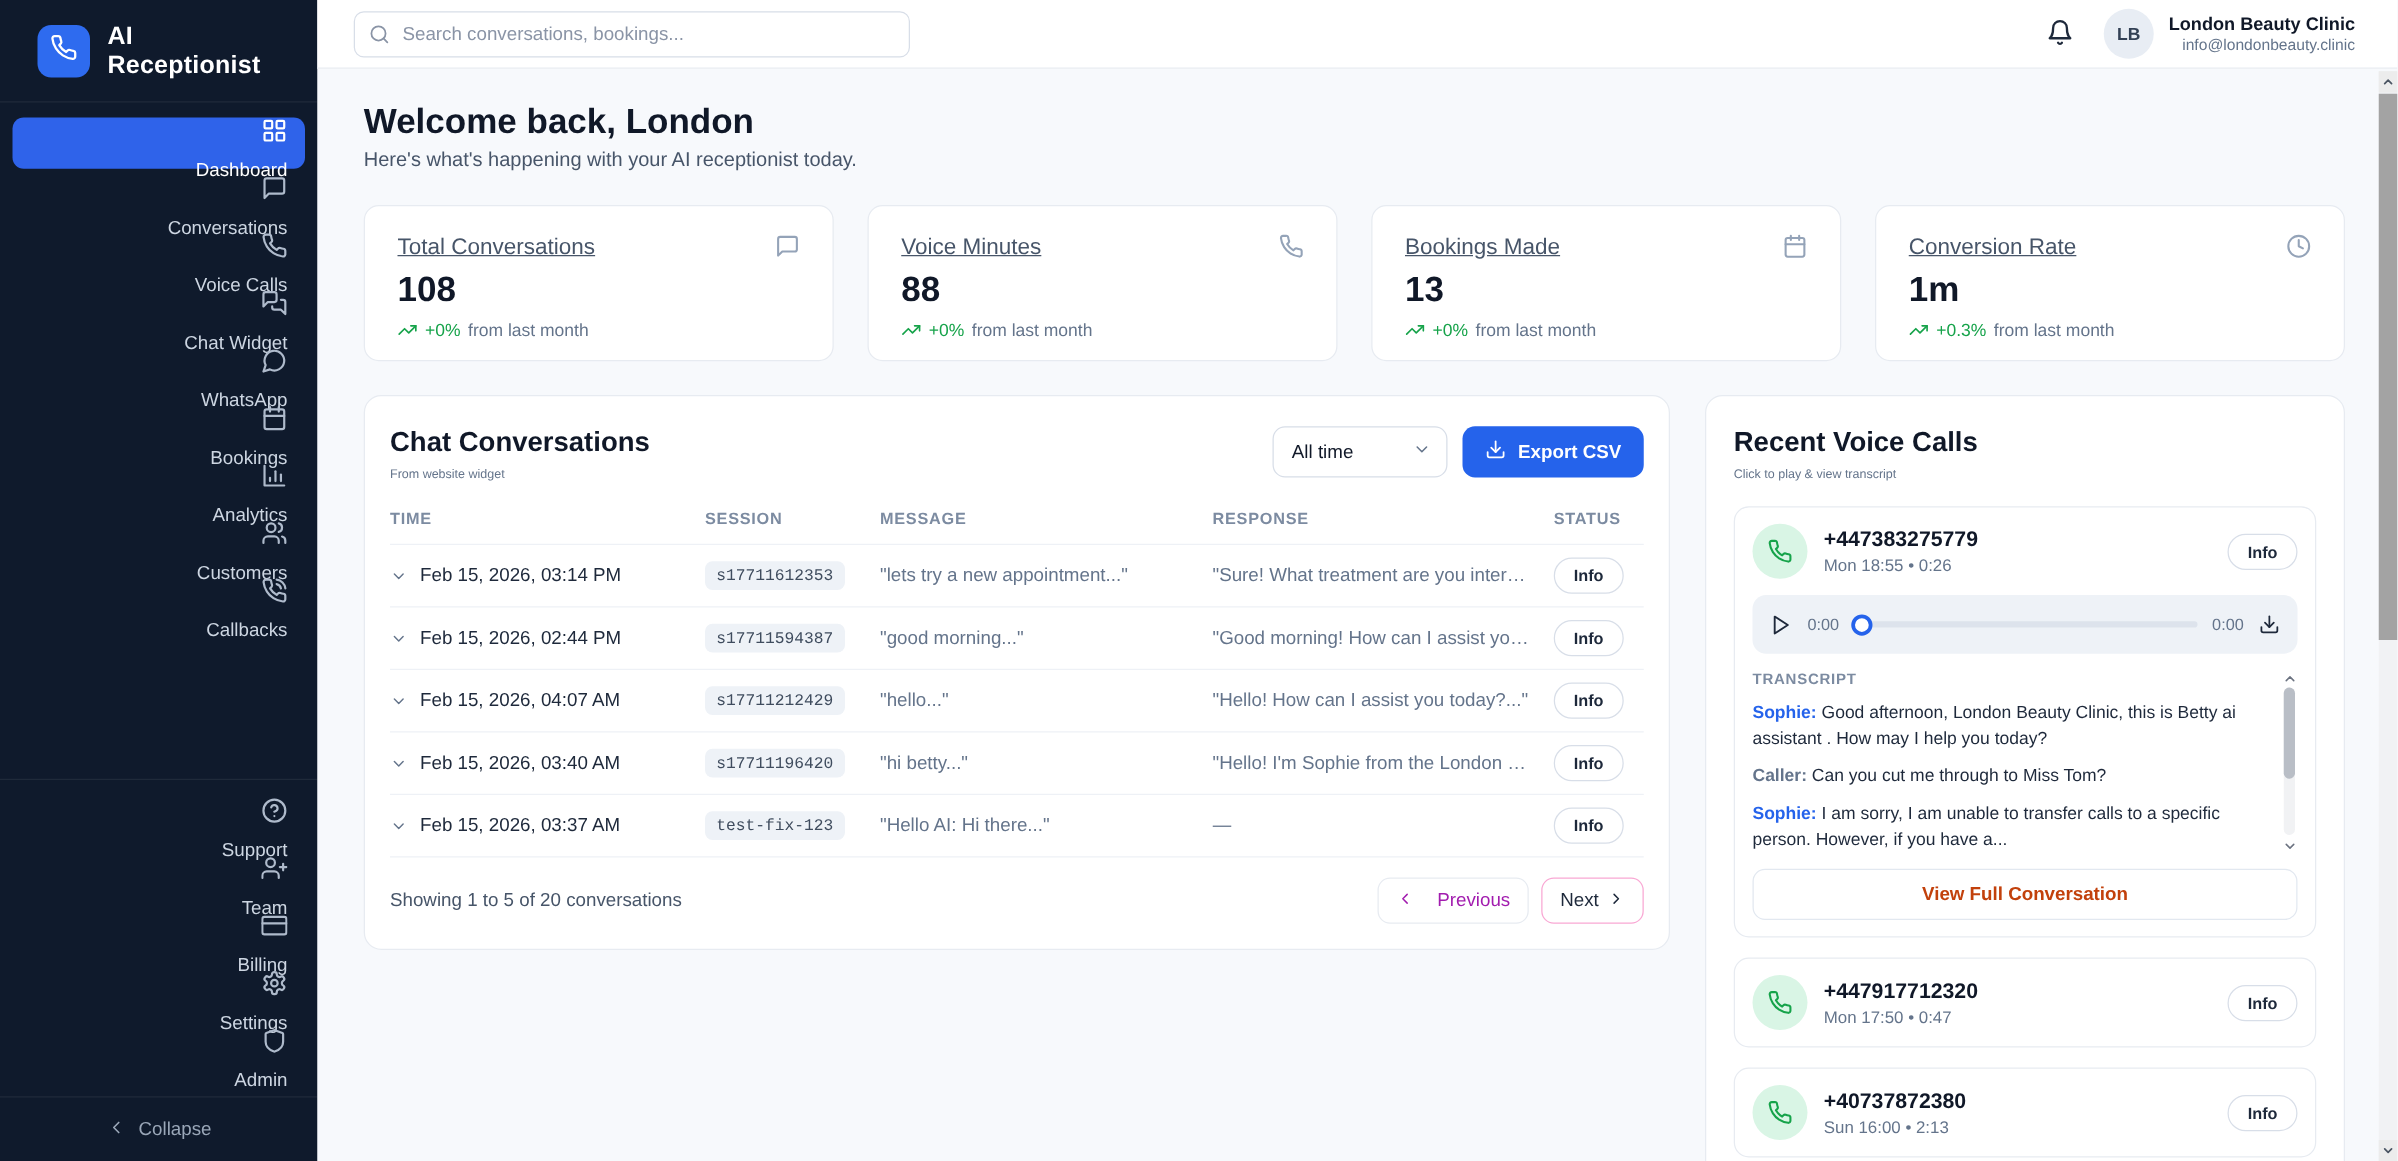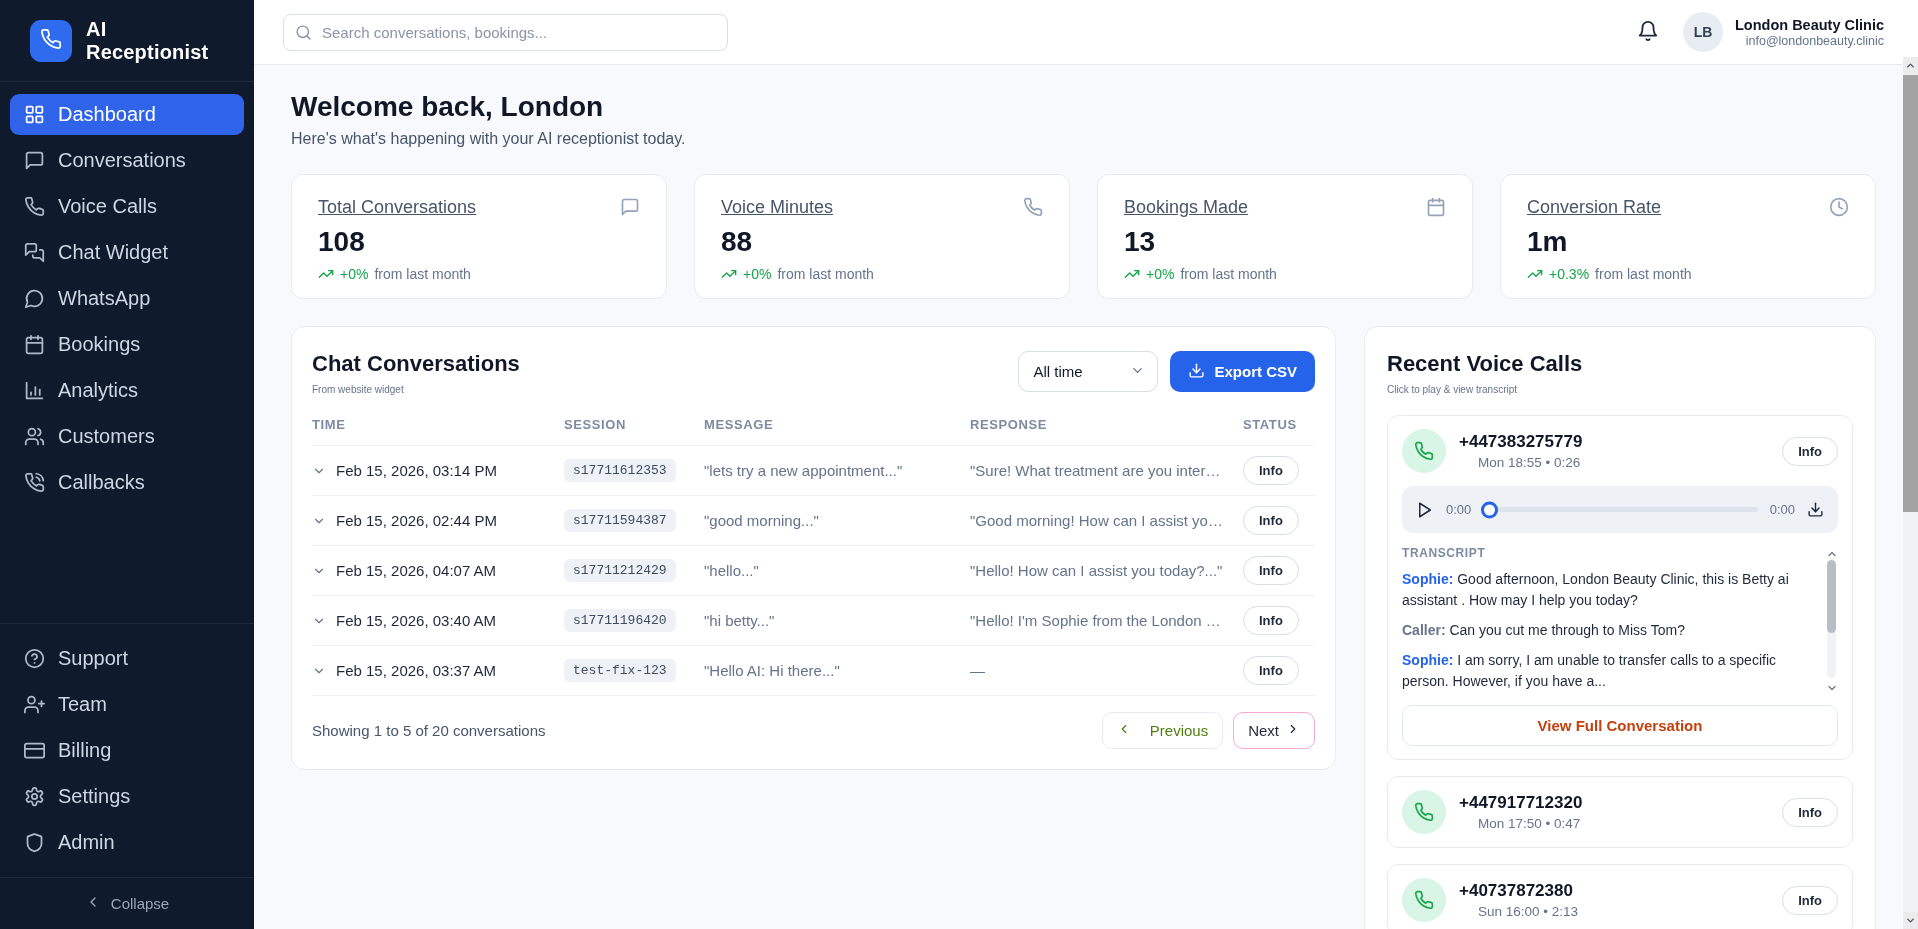--- a/index.html
+++ b/index.html
@@ -6,33 +6,33 @@
   html,body { width:1918px; height:929px; overflow:hidden; font-family:"Liberation Sans", sans-serif; background:#f7f9fc; }
   .page { display:flex; width:1918px; height:929px; position:relative; }
 
   
   .sidebar { width:254px; flex-shrink:0; background:#0f1a2c; display:flex; flex-direction:column; color:#d6dde8; }
   .logo-row { display:flex; align-items:center; gap:14px; padding:20px 30px; height:82px; border-bottom:1px solid rgba(255,255,255,0.07); }
   .logo-badge { width:42px; height:42px; border-radius:11px; background:#2e6bef; display:flex; align-items:center; justify-content:center; color:#fff; flex-shrink:0; }
   .logo-badge svg { width:22px; height:22px; }
   .logo-title { font-size:20px; font-weight:bold; color:#ffffff; letter-spacing:0.2px; }
   .nav { padding:12px 10px 0 10px; display:flex; flex-direction:column; gap:5px; }
-  .nav-item { display:flex; align-items:center; gap:13px; height:41px; padding:0 14px; border-radius:9px; font-size:20px; font-weight:500; color:#cdd6e2; cursor:pointer; }
+  .nav-item { display:flex; align-items:flex-end; gap:13px; height:41px; padding:0 14px; border-radius:9px; font-size:15px; font-weight:500; color:#cdd6e2; cursor:pointer;flex-direction:column; }
   .nav-item .nav-icon { width:21px; height:21px; display:flex; color:#aebacb; }
   .nav-item .nav-icon svg { width:21px; height:21px; }
   .nav-item.active { background:#2f63ea; color:#ffffff; }
   .nav-item.active .nav-icon { color:#ffffff; }
   .sidebar-spacer { flex:1; }
   .nav-secondary { padding:14px 10px; display:flex; flex-direction:column; gap:5px; border-top:1px solid rgba(255,255,255,0.07); }
   .collapse-row { border-top:1px solid rgba(255,255,255,0.07); height:52px; display:flex; align-items:center; justify-content:center; gap:10px; color:#9aa7b8; font-size:15px; cursor:pointer; }
   .collapse-row svg { width:16px; height:16px; }
 
   
   .main { flex:1; display:flex; flex-direction:column; background:#f7f9fc; min-width:0; }
-  .topbar { height:65px; background:#ffffff; border-bottom:1px solid #e7ebf1; display:flex; align-items:center; justify-content:space-between; padding:0 34px 0 29px; flex-shrink:0; }
+  .topbar { height:55px; background:#ffffff; border-bottom:1px solid #e7ebf1; display:flex; align-items:center; justify-content:space-between; padding:0 34px 0 29px; flex-shrink:0; }
   .search-wrap { position:relative; width:445px; }
   .search-wrap .search-ic { position:absolute; left:12px; top:10px; width:17px; height:17px; color:#8a94a6; }
   .search-input { width:445px; height:37px; border:1px solid #d8dee8; border-radius:8px; padding:0 12px 0 38px; font-size:15px; color:#1e293b; background:#fff; outline:none; font-family:"Liberation Sans", sans-serif; }
   .search-input::placeholder { color:#8a94a6; }
   .topbar-right { display:flex; align-items:center; gap:22px; }
   .bell-btn { width:24px; height:24px; color:#1e293b; cursor:pointer; }
   .bell-btn svg { width:22px; height:22px; }
   .account { display:flex; align-items:center; gap:12px; cursor:pointer; }
   .avatar { width:40px; height:40px; border-radius:50%; background:#e8edf4; color:#334155; display:flex; align-items:center; justify-content:center; font-size:14px; font-weight:bold; }
   .account-meta { text-align:right; display:flex; flex-direction:column; }
@@ -79,33 +79,33 @@
   .row-chev { width:14px; height:14px; color:#64748b; flex-shrink:0; cursor:pointer; }
   .row-chev svg { width:14px; height:14px; }
   .session-badge { display:inline-block; font-family:"Liberation Mono","DejaVu Sans Mono",monospace; font-size:13px; color:#3f4c5e; background:#eef2f7; border-radius:6px; padding:4px 9px; }
   .cell-msg, .cell-resp { color:#64748b; white-space:nowrap; overflow:hidden; text-overflow:ellipsis; padding-right:18px; }
   .info-pill { display:inline-flex; align-items:center; justify-content:center; height:29px; padding:0 15px; border:1px solid #d8dee8; border-radius:999px; background:#fff; font-size:13px; font-weight:bold; color:#1e293b; cursor:pointer; }
   .conv-footer { border-top:1px solid #eef1f6; margin-top:0; padding-top:16px; display:flex; align-items:center; justify-content:space-between; }
   .showing-text { font-size:15px; color:#475569; }
   .pager { display:flex; gap:10px; }
   .pg-btn { height:37px; border-radius:10px; background:#fff; display:flex; align-items:center; gap:7px; padding:0 14px; font-size:15px; cursor:pointer; font-family:"Liberation Sans", sans-serif; }
   .pg-btn svg { width:14px; height:14px; }
-  .pg-prev { border:1px solid #e7ebf1; color:#4d7c0f;gap:19px; }
+  .pg-prev { border:1px solid #e7ebf1; color:#a21caf;gap:19px; }
   .pg-next { border:1px solid #f9a8d4; color:#1e293b; font-weight:500; }
 
   
   .calls-panel { flex:1; padding:24px 22px 22px 22px; }
   .call-card { border:1px solid #e7ebf1; border-radius:12px; padding:13px 14px; margin-top:16px; background:#fff; }
   .call-card.first { margin-top:20px; }
   .call-head { display:flex; align-items:center; gap:13px; }
   .call-ic-circle { width:44px; height:44px; border-radius:50%; background:#d9f5e5; color:#16a34a; display:flex; align-items:center; justify-content:center; flex-shrink:0; }
   .call-ic-circle svg { width:20px; height:20px; }
   .call-info { flex:1; min-width:0; }
   .call-number { font-size:17px; font-weight:bold; color:#101828; }
-  .call-meta { font-size:13.5px; color:#64748b; margin-top:3px;margin-left:19px; }
+  .call-meta { font-size:13.5px; color:#64748b; margin-top:3px; }
   .player { margin-top:13px; height:47px; background:#eef2f7; border-radius:11px; display:flex; align-items:center; gap:12px; padding:0 14px; }
   .play-btn { width:18px; height:18px; color:#1e293b; cursor:pointer; flex-shrink:0; }
   .play-btn svg { width:18px; height:18px; }
   .p-time { font-size:13px; color:#64748b; flex-shrink:0; }
   .p-track { flex:1; height:5px; background:#dde3ec; border-radius:3px; position:relative; cursor:pointer; }
   .p-thumb { position:absolute; left:0; top:50%; transform:translate(-2px,-50%); width:17px; height:17px; border-radius:50%; background:#fff; border:3px solid #2563eb; }
   .dl-btn { width:17px; height:17px; color:#1e293b; cursor:pointer; flex-shrink:0; }
   .dl-btn svg { width:17px; height:17px; }
   .transcript { margin-top:13px; position:relative; padding-right:22px; }
   .transcript-label { font-size:12px; font-weight:bold; color:#7c8ba1; letter-spacing:0.6px; }

